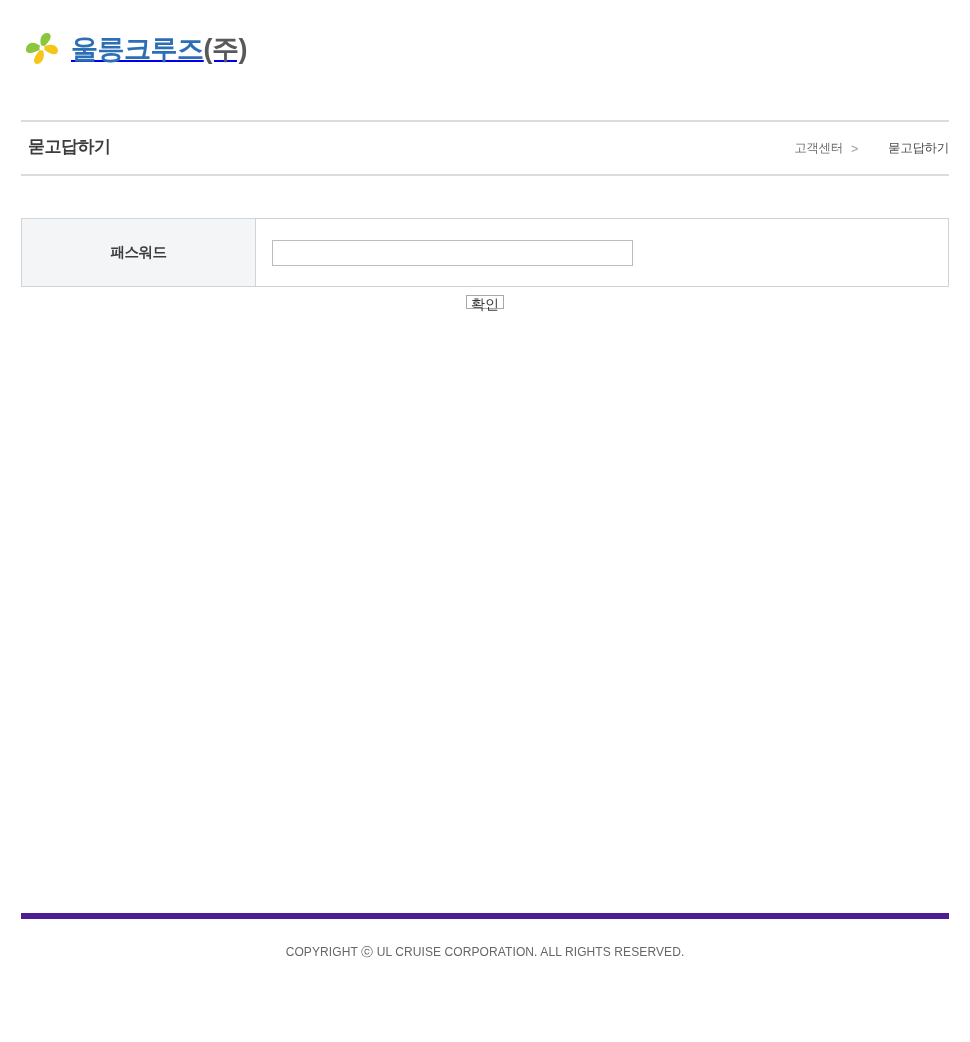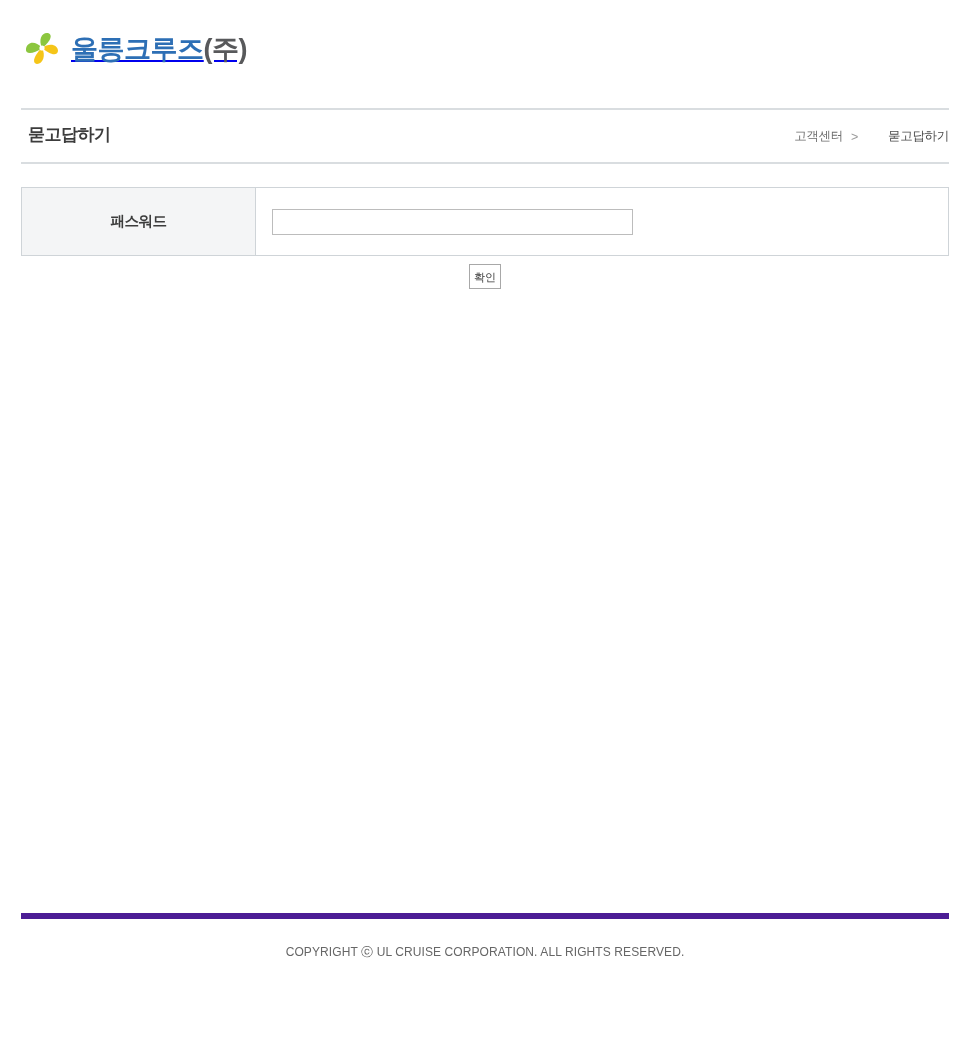--- a/index.html
+++ b/index.html
@@ -42,21 +42,21 @@
     letter-spacing: -0.5px;
     white-space: nowrap;
   }
   .logo-text .blue { color: #2d6fb5; }
   .logo-text .gray { color: #58595b; }
 
   
   .titlebar {
     position: relative;
     height: 52px;
-    margin: 4px 21px;
+    margin: 16px 21px;
     border-top: 2px solid #d9dde0;
     border-bottom: 2px solid #d9dde0;
     background: #ffffff;
     text-decoration: underline;
   }
   .page-title {
     position: absolute;
     left: 7px;
     top: 13px;
     font-size: 17px;
@@ -81,21 +81,21 @@
     margin-left: 22px;
   }
 
   
   .content {
     margin: 0 21px;
   }
   .form-table {
     width: 100%;
     border-collapse: collapse;
-    margin-top: 23px;
+    margin-top: 42px;
     table-layout: fixed;
   }
   .form-table tr {
     height: 68px;
   }
   .form-table td.label-cell {
     width: 231px;
     background: #f4f5f6;
     border-top: 1px solid #cfd4d8;
     border-bottom: 1px solid #cfd4d8;
@@ -128,25 +128,25 @@
     outline: none;
   }
 
   .btn-row {
     margin-top: 8px;
     display: flex;
     justify-content: center;
   }
   .confirm-btn {
     min-width: 28px;
-    height: 25px;
+    height: 14px;
     background: #ffffff;
     border: 1px solid #a8a8a8;
     font-family: "Liberation Sans", sans-serif;
-    font-size: 11px;
+    font-size: 14px;
     color: #333333;
     line-height: 16px;
     padding: 0 4px;
     cursor: pointer;
   }
 
   
   .footer {
     position: absolute;
     left: 21px;

